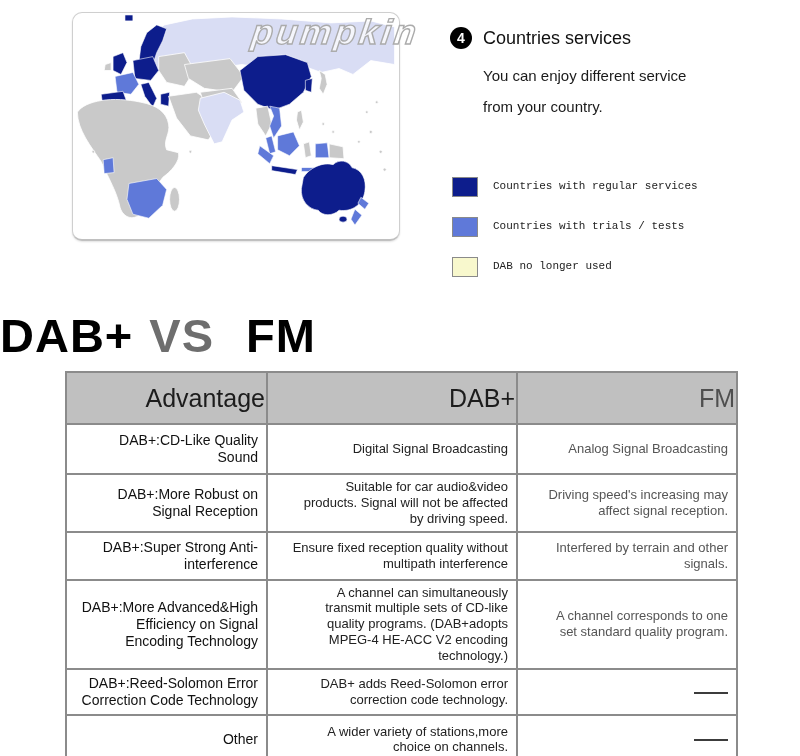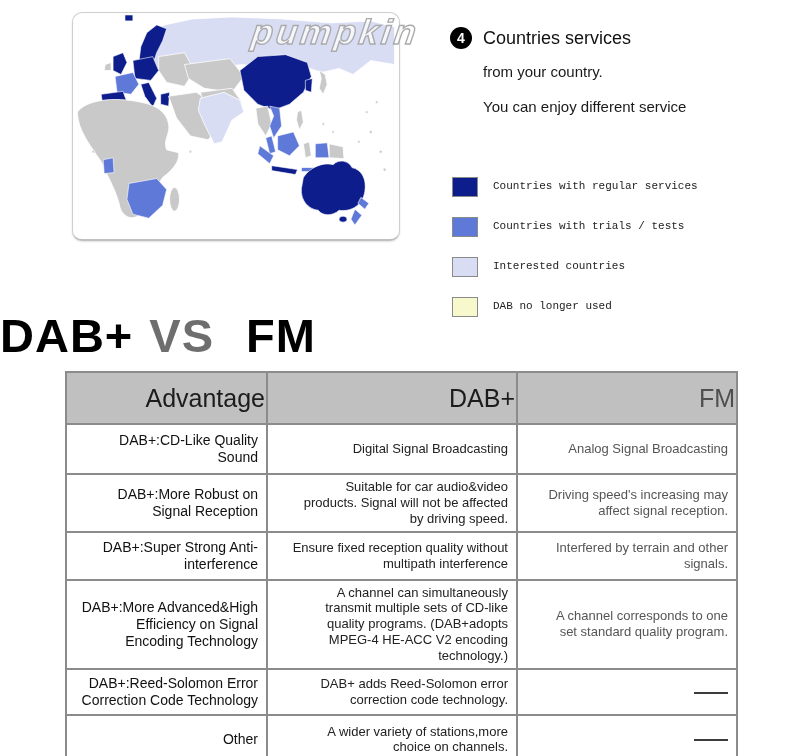--- a/index.html
+++ b/index.html
@@ -151,36 +151,32 @@
     </g>
   </svg>
 </div>
 <div class="watermark">pumpkin</div>
 
 <div class="info-panel">
   <div class="info-title-row">
     <div class="num-badge">4</div>
     <div class="info-title">Countries services</div>
   </div>
+  <p class="info-sub l1">You can enjoy different service</p>
   <p class="info-sub l2">from your country.</p>
-  <p class="info-sub l1">You can enjoy different service</p>
 </div>
 
 <div class="legend">
     <div class="legend-row">
       <span class="legend-swatch" style="background: rgb(13, 29, 140);"></span>
       <span class="legend-label">Countries with regular services</span>
     </div>
     <div class="legend-row">
       <span class="legend-swatch" style="background: rgb(95, 121, 217);"></span>
       <span class="legend-label">Countries with trials / tests</span>
-    </div>
-    <div class="legend-row">
-      <span class="legend-swatch" style="background: rgb(217, 221, 244);"></span>
-      <span class="legend-label">Interested countries</span>
     </div>
     <div class="legend-row">
       <span class="legend-swatch" style="background: rgb(248, 248, 205);"></span>
       <span class="legend-label">DAB no longer used</span>
     </div>
   </div>
 
 <div class="vs-title">
   <span class="vs-left">DAB+</span><span class="vs-mid">VS</span><span class="vs-right">FM</span>
 </div>

